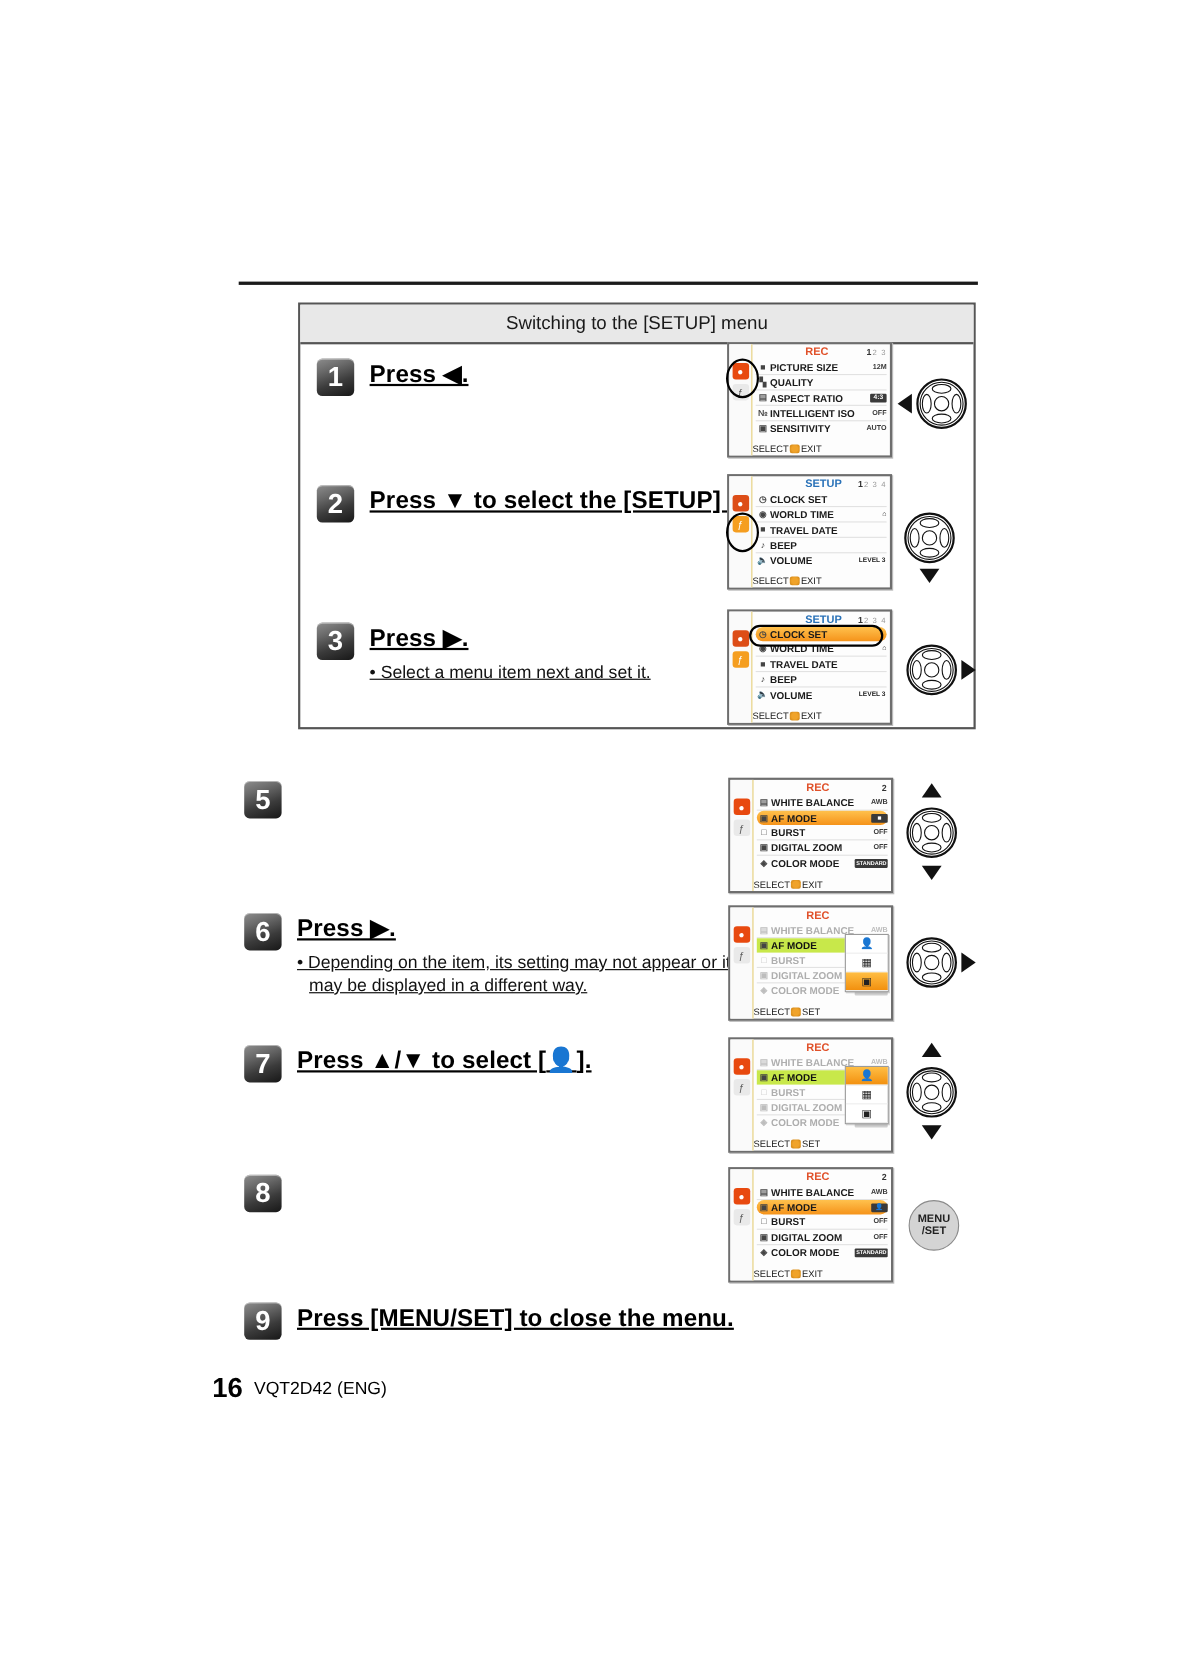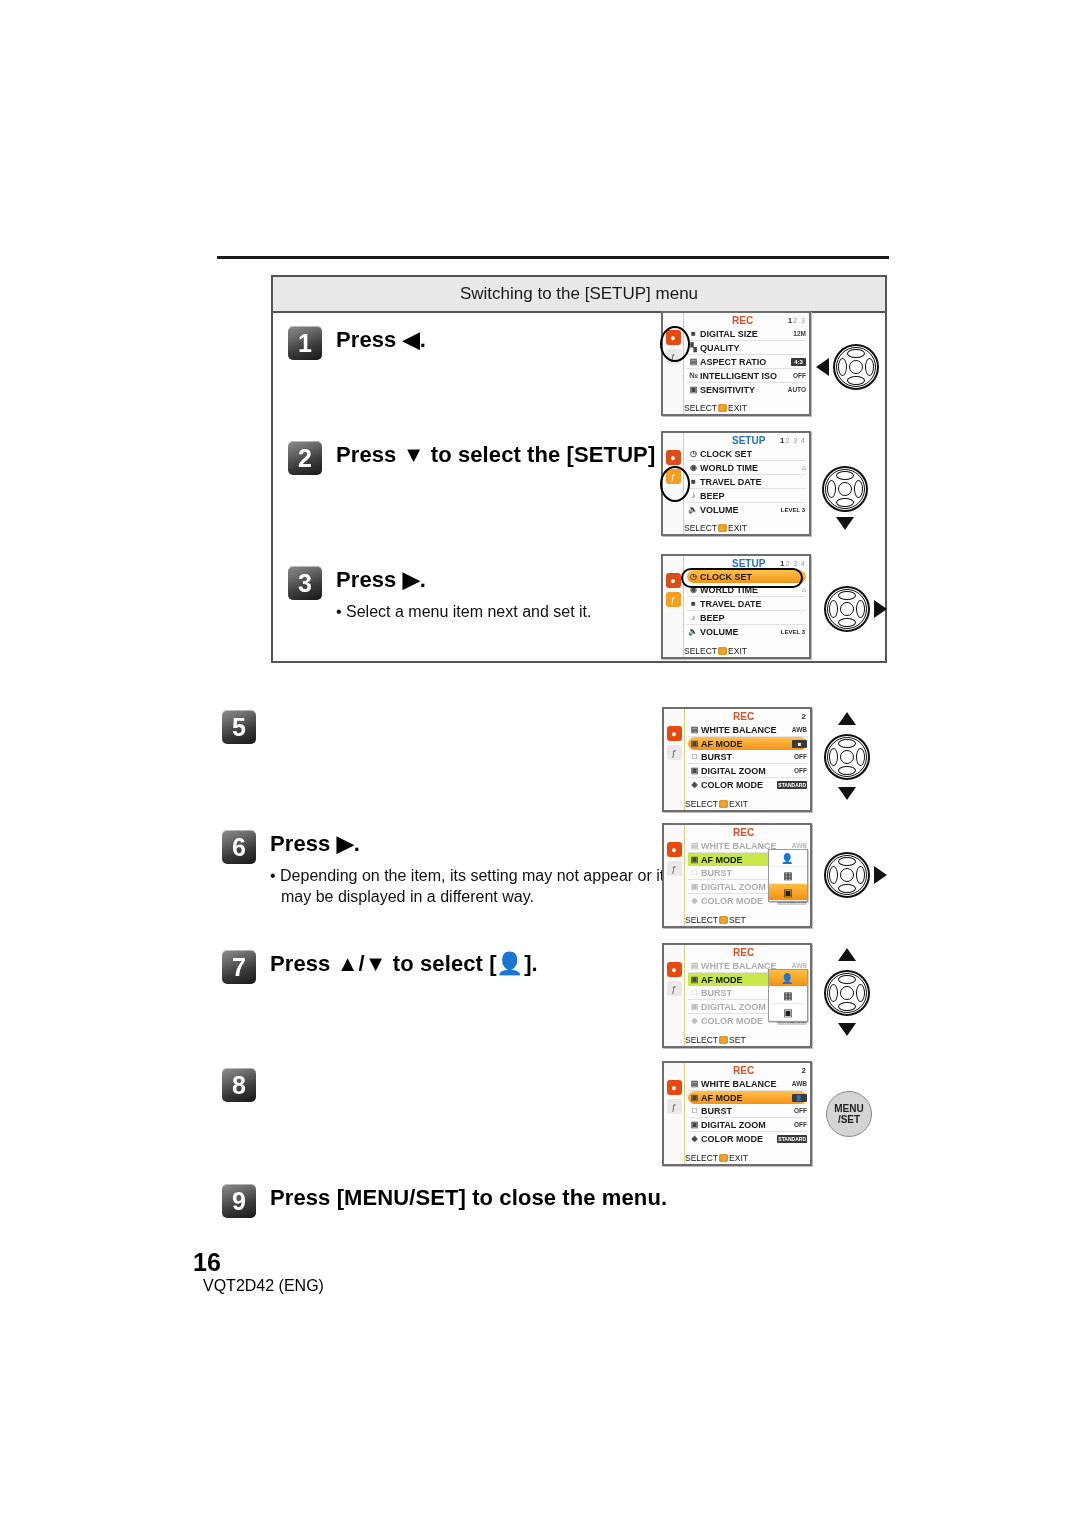--- a/index.html
+++ b/index.html
@@ -23,21 +23,21 @@
 
   
   .step{position:absolute;display:flex;}
   .numbox{
     width:34px;height:34px;flex:0 0 34px;border-radius:5px;
     background:linear-gradient(160deg,#8d8d8d 0%,#6b6b6b 28%,#3b3b3b 62%,#171717 100%);
     color:#fff;font-size:25px;font-weight:bold;line-height:34px;text-align:center;
     box-shadow:inset 0 1px 0 rgba(255,255,255,.45);
     font-family:"Liberation Sans",sans-serif;
   }
-  .steptext{margin-left:14px;}
+  .steptext{margin-left:14px;text-decoration:underline;}
   .sttitle{font-size:22px;font-weight:bold;color:#000;line-height:28px;letter-spacing:.1px;}
   .stbullet{font-size:16px;color:#111;line-height:21px;margin-top:7px;}
 
   
   .lcd{position:absolute;width:150px;height:105px;background:#fdfdfd;
        border:2px solid #6e6e6e;box-sizing:border-box;
        box-shadow:1px 1px 0 #bdbdbd;}
   .lcd-inner{position:absolute;left:0;top:0;right:0;bottom:0;display:flex;}
   .lcd-side{width:20px;flex:0 0 20px;background:#fafafa;border-right:1px solid #e6cf7a;
             position:relative;padding-top:17px;}
@@ -106,21 +106,21 @@
   .tri.up{border-left:9px solid transparent;border-right:9px solid transparent;border-bottom:13px solid #111;}
   .tri.down{border-left:9px solid transparent;border-right:9px solid transparent;border-top:13px solid #111;}
 
   
   .menubtn{position:absolute;width:44px;height:44px;border-radius:50%;
            background:#d4d4d4;border:1.5px solid #8a8a8a;
            display:flex;flex-direction:column;align-items:center;justify-content:center;
            font-size:10px;font-weight:bold;color:#222;line-height:11px;}
 
   
-  .footer{position:absolute;left:193px;top:1248px;display:flex;align-items:flex-start;flex-direction:column;}
+  .footer{position:absolute;left:193px;top:1248px;display:flex;align-items:center;}
   .footer .pg{font-size:25px;font-weight:bold;color:#000;}
   .footer .code{font-size:16px;color:#000;margin-left:10px;}
 </style>
 </head>
 <body>
 
 <div class="page">
 
   <div class="top-rule"></div>
 
@@ -156,21 +156,21 @@
         <div class="sidebtn cam">●</div>
         <div class="sidebtn wr">ƒ</div>
       </div>
       <div class="lcd-body">
         <div class="lcd-head">
           <span class="lcd-title rec">REC</span>
           <span class="lcd-pg"><b>1</b><span>2 3</span></span>
         </div>
         <div class="row">
             <span class="ic">■</span>
-            <span class="lb">DIGITAL SIZE</span>
+            <span class="lb">PICTURE SIZE</span>
             <span class="vl">12M</span>
           </div>
         <div class="row">
             <span class="ic">▚</span>
             <span class="lb">QUALITY</span>
             <span class="vl"></span>
           </div>
         <div class="row">
             <span class="ic">▤</span>
             <span class="lb">ASPECT RATIO</span>

